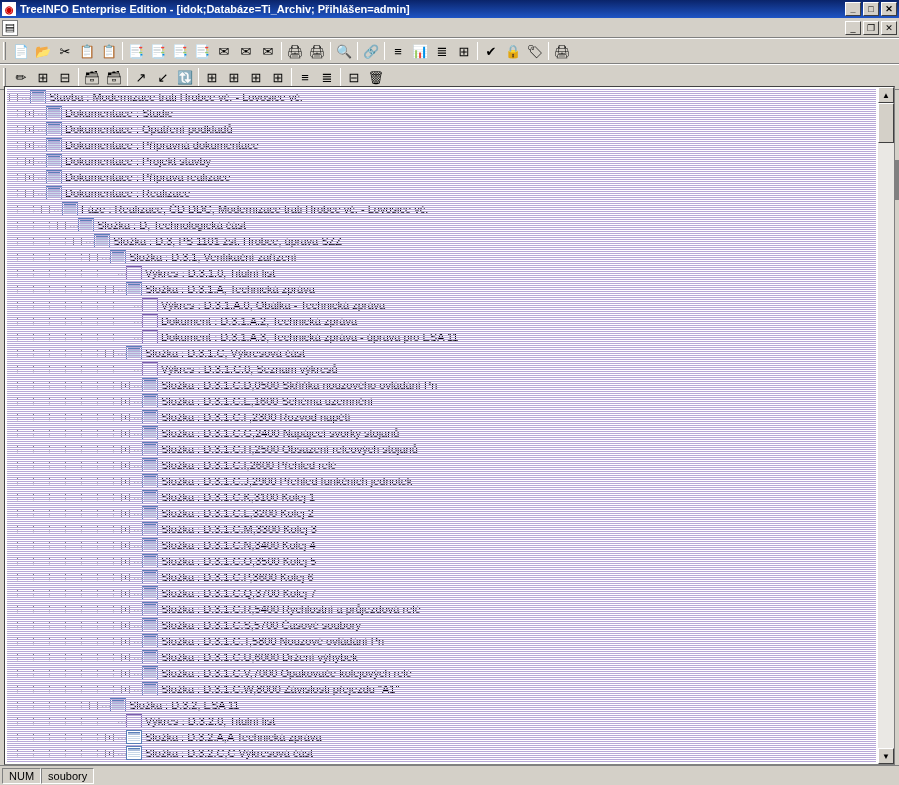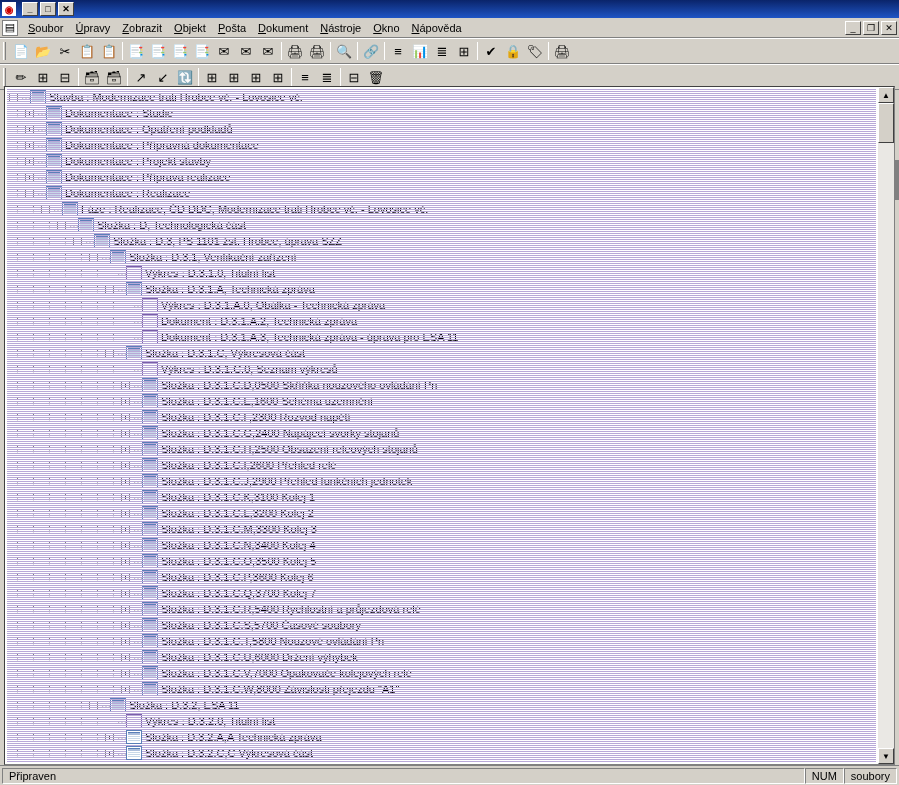--- a/index.html
+++ b/index.html
@@ -208,38 +208,28 @@
     right:0; width:4px; height:40px;
     top:160px;
     background:#808080;
   }
 </style>
 </head>
 <body>
 
 <div class="titlebar">
   <span class="app-icon">◉</span>
+  <span class="title-text">TreeINFO Enterprise Edition - [idok;Databáze=Ti_Archiv; Přihlášen=admin]</span>
   <span class="win-btn">_</span>
   <span class="win-btn">□</span>
   <span class="win-btn">✕</span>
 </div>
 
 <div class="menubar">
   <span class="menu-doc-icon">▤</span>
-  <div id="menus" style="display:flex;">
-      <span class="menu-item"><u>S</u>oubor</span>
-      <span class="menu-item"><u>Ú</u>pravy</span>
-      <span class="menu-item"><u>Z</u>obrazit</span>
-      <span class="menu-item"><u>O</u>bjekt</span>
-      <span class="menu-item"><u>P</u>ošta</span>
-      <span class="menu-item"><u>D</u>okument</span>
-      <span class="menu-item"><u>N</u>ástroje</span>
-      <span class="menu-item"><u>O</u>kno</span>
-      <span class="menu-item"><u>N</u>ápověda</span>
-    </div>
   <div class="mdi-controls">
     <span class="win-btn">_</span>
     <span class="win-btn">❐</span>
     <span class="win-btn">✕</span>
   </div>
 </div>
 
 <div class="toolbar">
   <span class="tb-grip"></span>
   <div id="tb1" style="display:flex;align-items:center;">
@@ -792,16 +782,15 @@
     <div class="scroll-btn">▲</div>
     <div class="scroll-track">
       <div class="scroll-thumb"></div>
     </div>
     <div class="scroll-btn">▼</div>
   </div>
 </div>
 <div class="right-mark"></div>
 
 <div class="statusbar">
-  <div class="status-cell main">Připraven</div>
   <div class="status-cell">NUM</div>
   <div class="status-cell">soubory</div>
 </div>
 
 </body></html>

